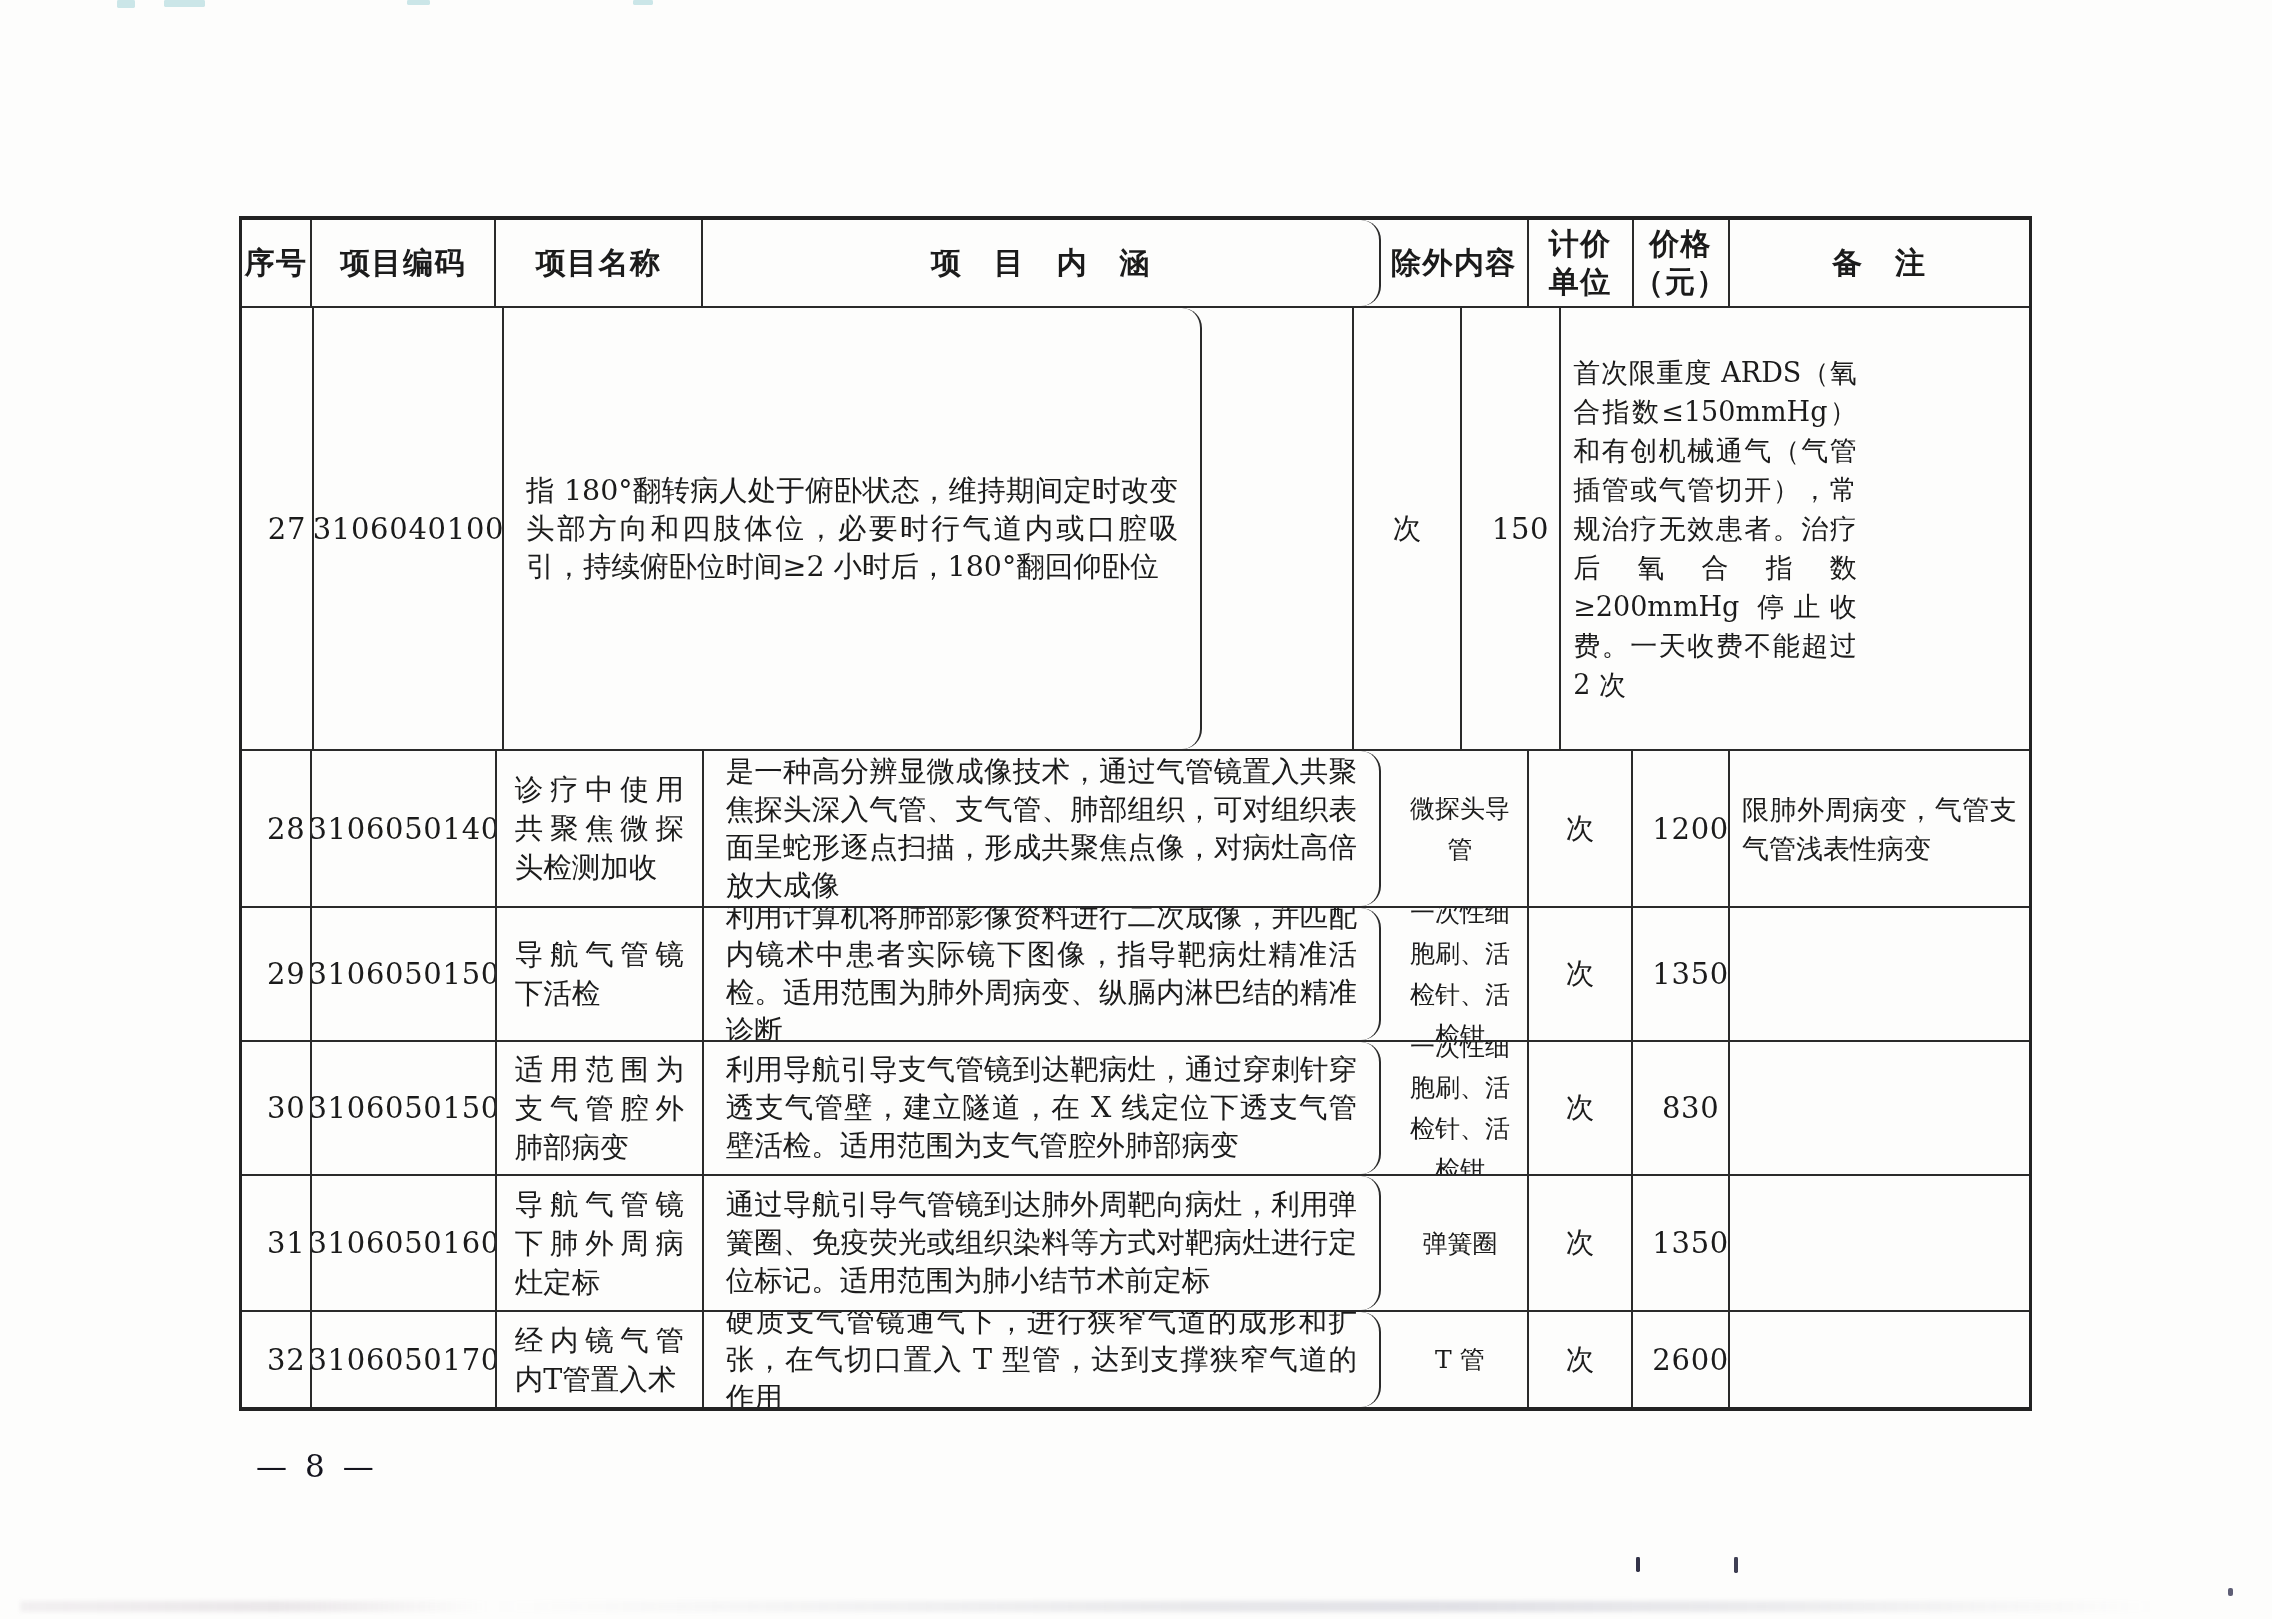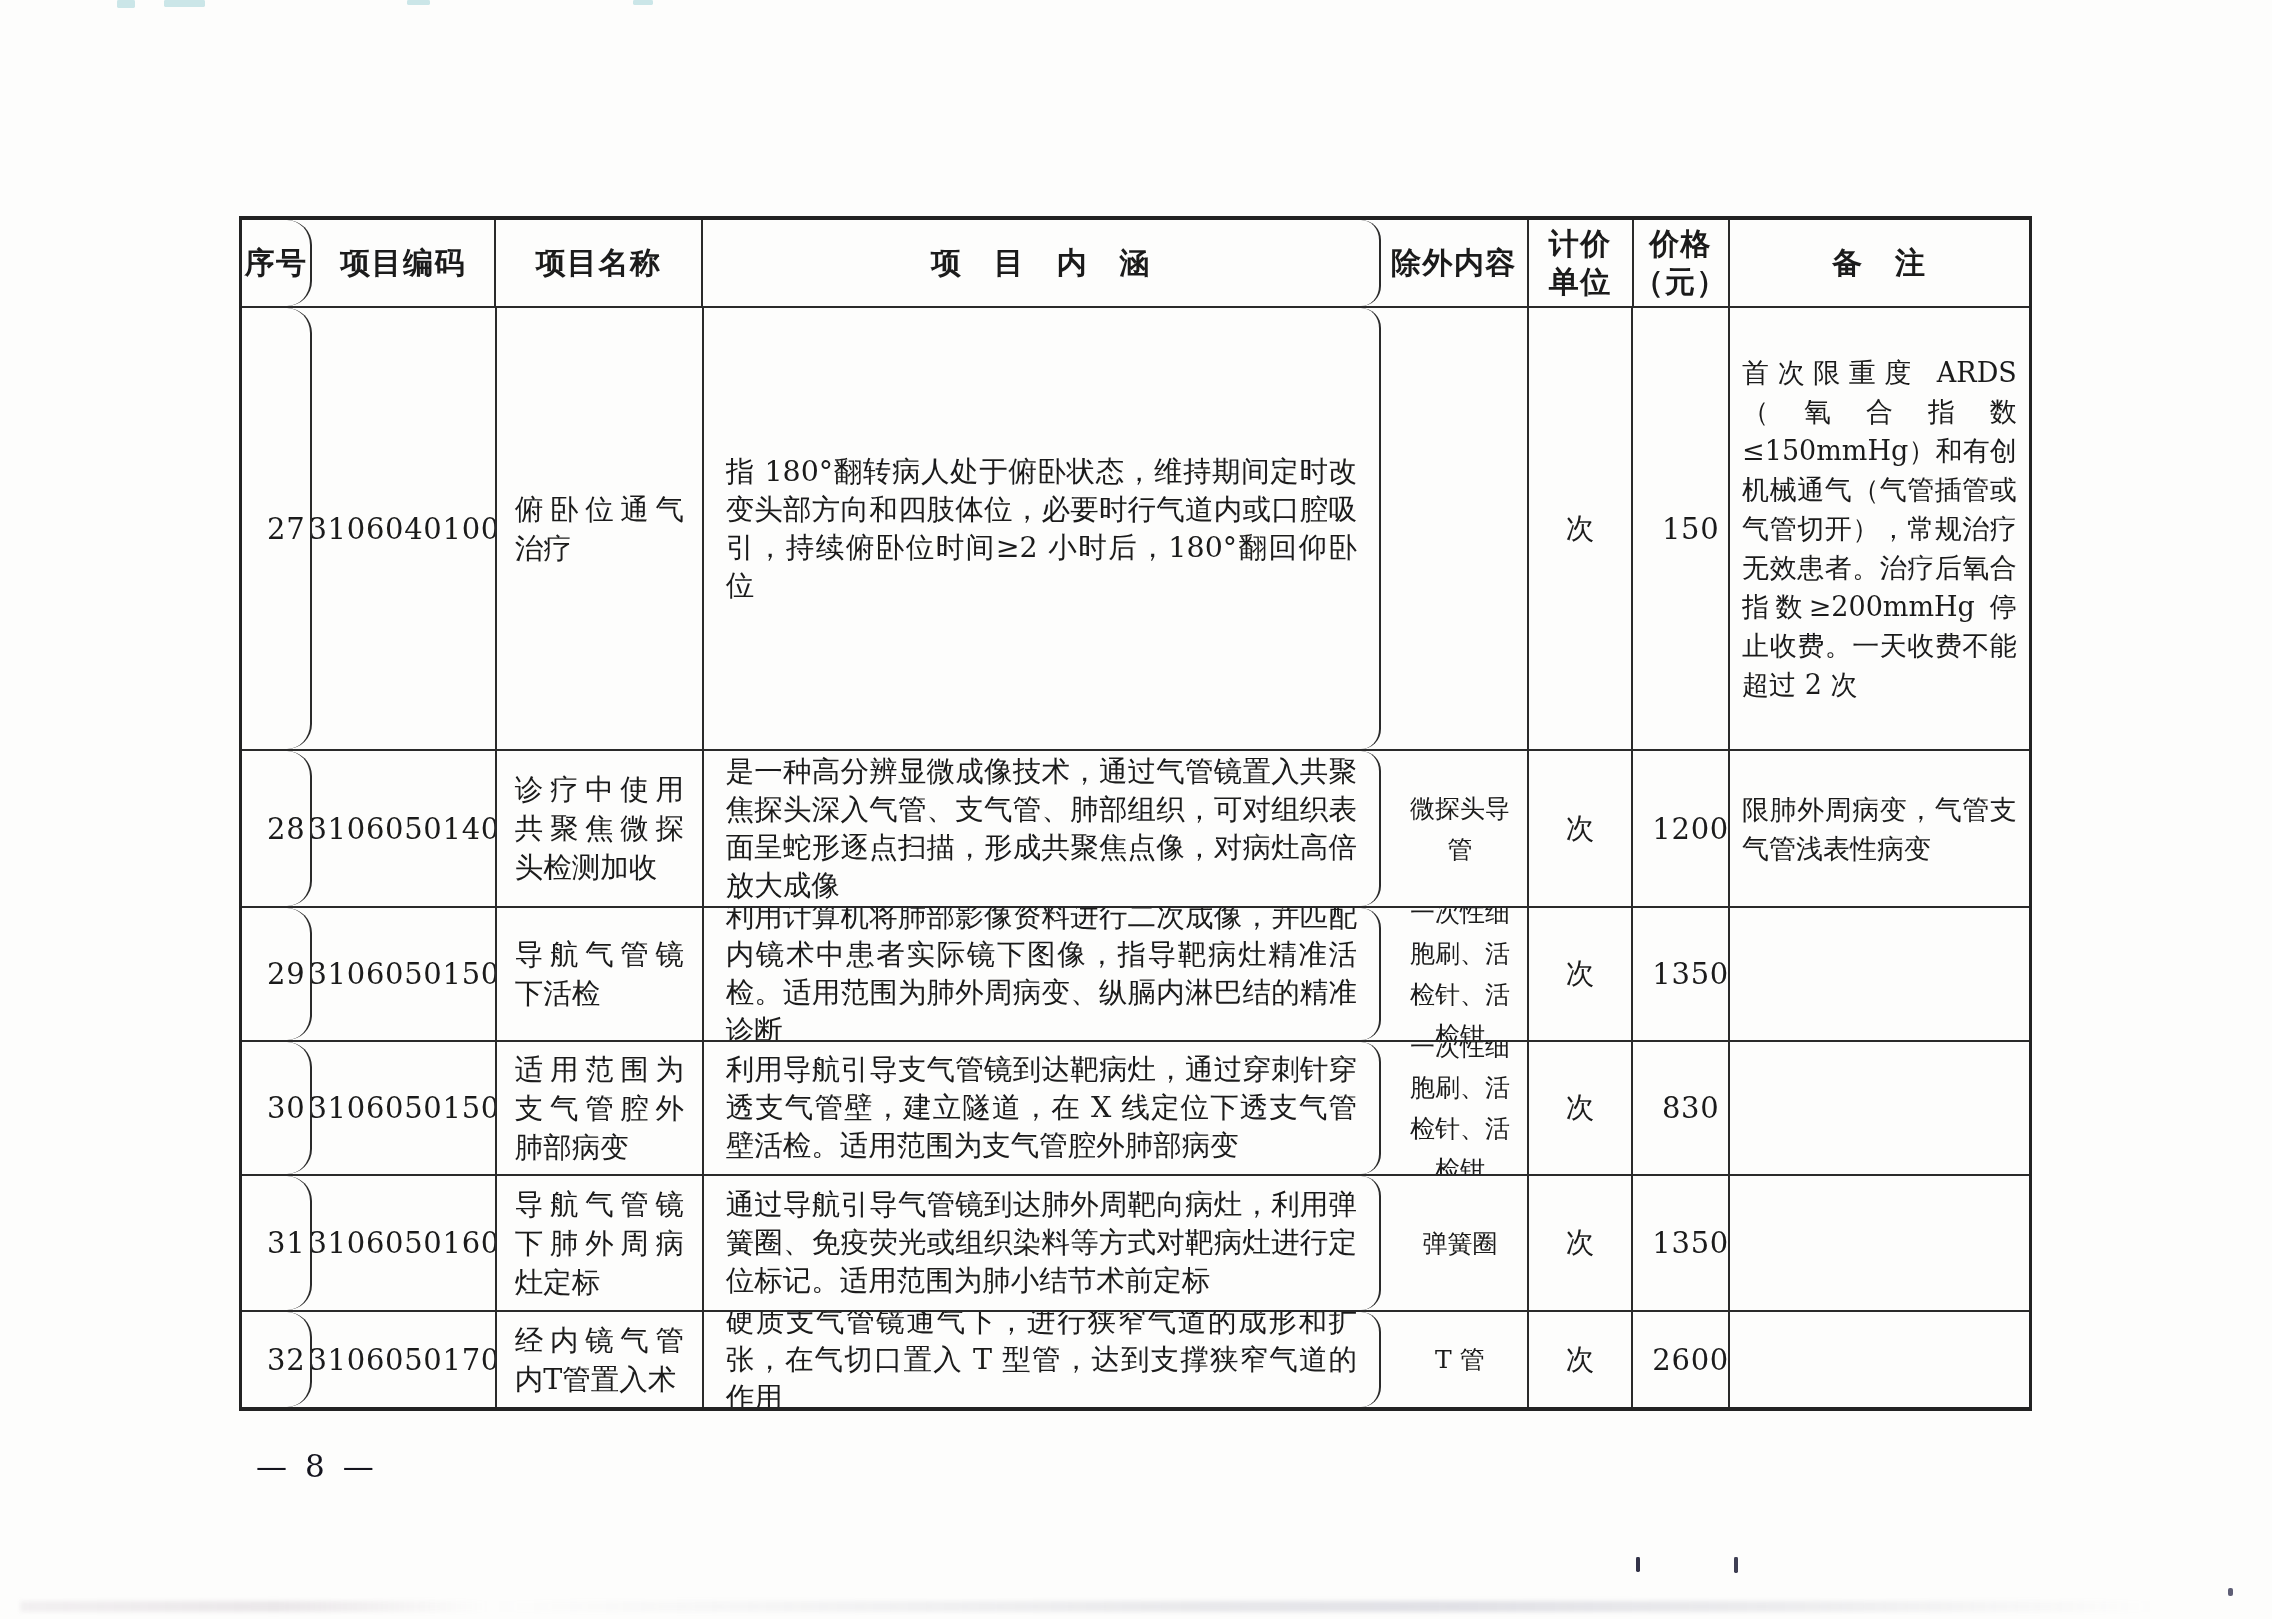--- a/index.html
+++ b/index.html
@@ -23,21 +23,21 @@
   }
   .t-row{display:flex;width:100%;border-bottom:2px solid #2a2a2a;}
   .t-row:last-child{border-bottom:none;}
   .t-cell{
     border-right:2px solid #2a2a2a;
     display:flex;align-items:center;justify-content:center;
     overflow:hidden;
   }
   .t-cell:last-child{border-right:none;}
   
-  .c-no{width:72px;border-radius:25px;}
+  .c-no{width:72px;}
   .c-code{width:190px;}
   .c-name{width:212px;padding:4.1px 17.6px;}
   .c-content{width:698px;padding:6.8px 22px;border-radius:20px;}
   .c-excl{width:152px;padding:4.1px 5.4px;}
   .c-unit{width:108px;}
   .c-price{width:99px;}
   .c-remark{width:308px;padding:6.8px 12.2px;}
   
   .r-head{height:88px;}
   .r-27{height:443px;}
@@ -119,23 +119,20 @@
       <div class="t-cell c-unit th">计价
 单位</div>
       <div class="t-cell c-price th">价格
 （元）</div>
       <div class="t-cell c-remark th">备　注</div>
     </div>
 
     <div class="t-row r-27">
       <div class="t-cell c-no num">27</div>
       <div class="t-cell c-code num">31060401000</div>
-      <div class="t-cell c-name">
-          <div class="name-para">俯卧位通气治疗</div>
-        </div>
       <div class="t-cell c-content">
           <div class="para">指 180°翻转病人处于俯卧状态，维持期间定时改变头部方向和四肢体位，必要时行气道内或口腔吸引，持续俯卧位时间≥2 小时后，180°翻回仰卧位</div>
         </div>
       <div class="t-cell c-excl">
           <div class="excl-para"></div>
         </div>
       <div class="t-cell c-unit unit-txt">次</div>
       <div class="t-cell c-price num">150</div>
       <div class="t-cell c-remark">
           <div class="remark-para">首次限重度 ARDS（氧合指数≤150mmHg）和有创机械通气（气管插管或气管切开），常规治疗无效患者。治疗后氧合指数≥200mmHg 停止收费。一天收费不能超过 2 次</div>

